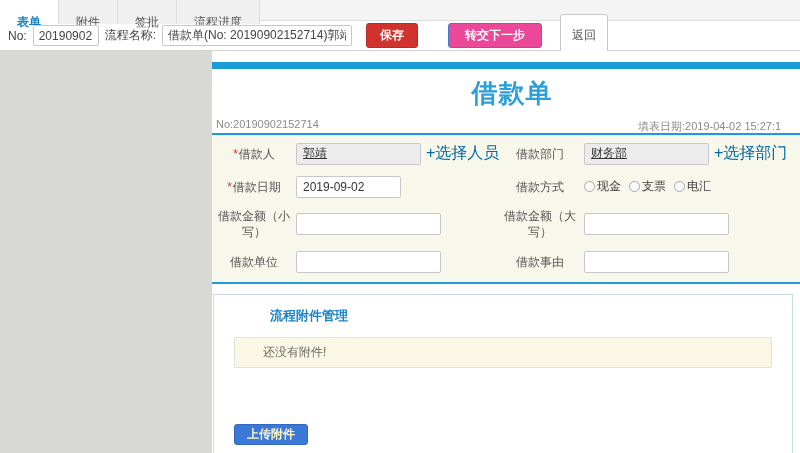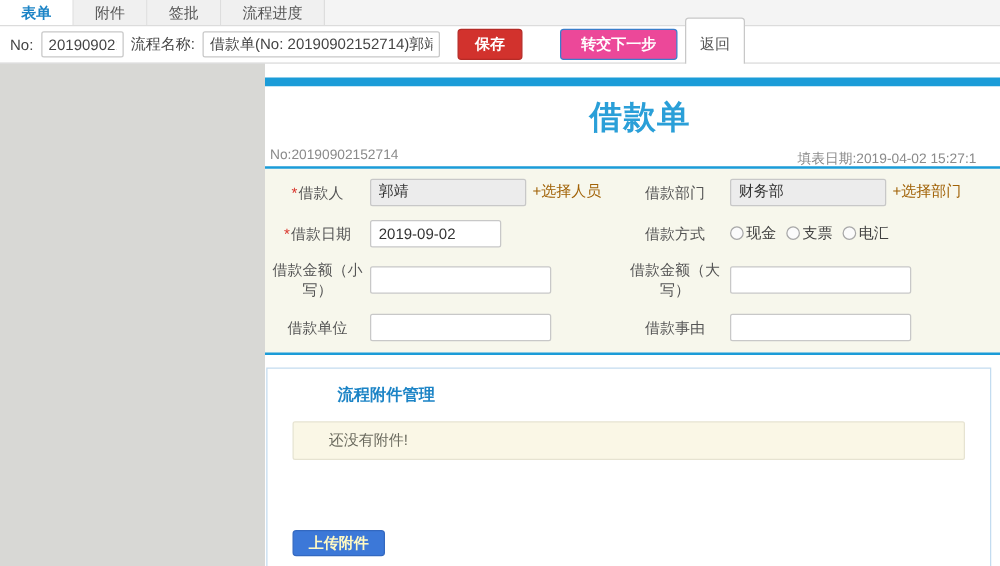--- a/index.html
+++ b/index.html
@@ -10,41 +10,41 @@
     position:relative;
     font-size:12px;
     color:#333;
   }
   
   .tabbar {
     height:21px; background:#f4f4f4; border-bottom:1px solid #dcdcdc;
     display:flex; align-items:stretch;
   }
   .tab {
-    padding:0 17px; line-height:20px; font-size:12px; color:#555;
+    padding:12px 17px; line-height:20px; font-size:12px; color:#555;
     border-right:1px solid #ddd; cursor:pointer; background:#f0f0f0;
   }
   .tab.active { background:#fff; color:#1c84c6; font-weight:bold; }
   
   .toprow {
     height:30px; background:#fff; border-bottom:1px solid #d5d5d5;
     display:flex; align-items:center; padding:0 8px; gap:6px;
   }
   .toprow label { font-size:12px; color:#444; }
   .tinput {
     height:21px; border:1px solid #c8c8c8; border-radius:2px;
     font-size:12px; padding:0 5px; color:#444;
     font-family:"Liberation Sans", sans-serif;
   }
   .no-input { width:66px; }
   .name-input { width:190px; }
   .btn { font-size:12px; border-radius:3px; cursor:pointer; font-family:"Liberation Sans", sans-serif; }
   .btn-save { margin-left:8px; background:#d2322d; color:#fff; border:1px solid #b52b27; padding:3px 13px; font-weight:bold; }
   .btn-next { margin-left:24px; background:#ec4899; color:#fff; border:1px solid #3a7ecb; padding:3px 16px; font-weight:bold; }
-  .btn-back { margin-left:0; background:#fff; color:#555; border:1px solid #c8c8c8; padding:12px 11px; }
+  .btn-back { margin-left:12px; background:#fff; color:#555; border:1px solid #c8c8c8; padding:12px 11px; }
   
   .main { position:relative; height:402px; }
   .panel {
     position:absolute; left:212px; top:0; width:600px; min-height:500px;
     background:#fff;
   }
   .blue-bar { margin-top:11px; height:7px; background:#1b9cd8; }
   .form-title {
     text-align:center; color:#2a9fd8; font-size:26px; font-weight:bold;
     margin:7px 0 3px; letter-spacing:1px;
@@ -62,22 +62,22 @@
   .flabel2 { width:88px; text-align:center; font-size:12px; color:#555; line-height:16px; padding:0 3px; }
   .fvalue { width:200px; display:flex; align-items:center; gap:5px; }
   .fvalue2 { flex:1; display:flex; align-items:center; gap:5px; }
   .star { color:#d9342b; margin-right:1px; }
   .finput {
     height:22px; border:1px solid #c8c8c8; border-radius:2px; background:#fff;
     font-size:12px; padding:0 6px; color:#333;
     font-family:"Liberation Sans", sans-serif;
   }
   .finput.ro { background:#ececec; }
-  .w125 { width:125px; } .w105 { width:105px; } .w145 { width:145px; }
-  a.sel-link { font-size:12px; color:#a16207; text-decoration:none; cursor:pointer; white-space:nowrap; }
+  .w125 { width:125px;text-decoration:underline; } .w105 { width:105px; } .w145 { width:145px; }
+  a.sel-link { font-size:16px; color:#0369a1; text-decoration:none; cursor:pointer; white-space:nowrap; }
   .radio-group { display:flex; align-items:center; gap:8px; }
   .radio-opt { display:flex; align-items:center; gap:2px; cursor:pointer; }
   .radio-circle {
     width:11px; height:11px; border:1px solid #a8a8a8; border-radius:50%;
     background:#fbfbfb; display:inline-block;
   }
   .radio-opt span.rlabel { color:#404040; font-size:12px; }
   
   .section { width:580px; margin:10px 0 10px 1px; padding:12px 20px 14px; }
   .section-attach { border:1px solid #c3dcf0; }

